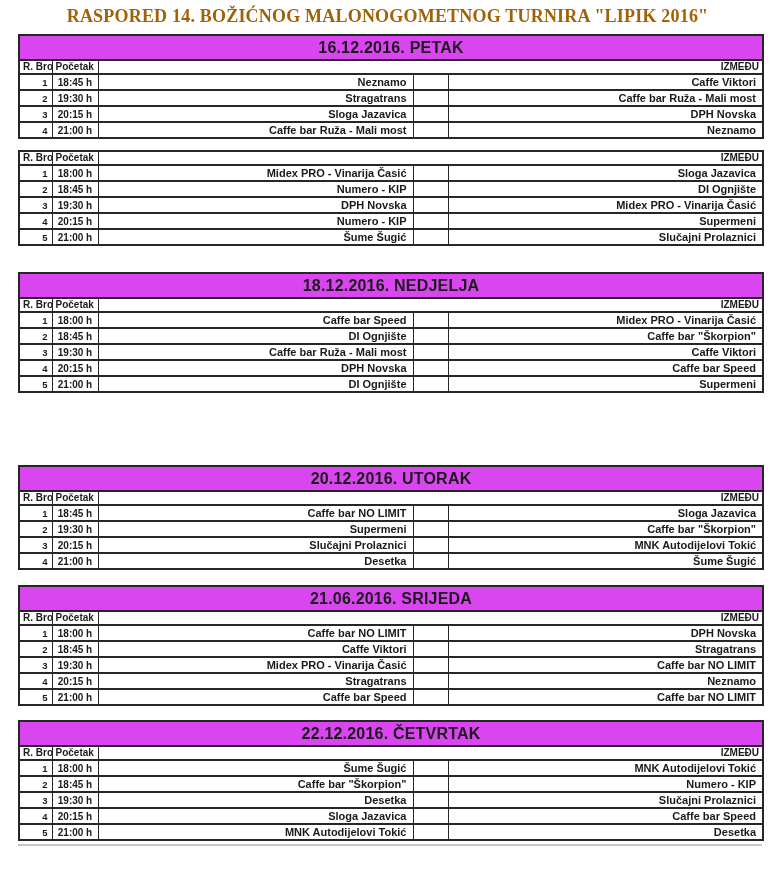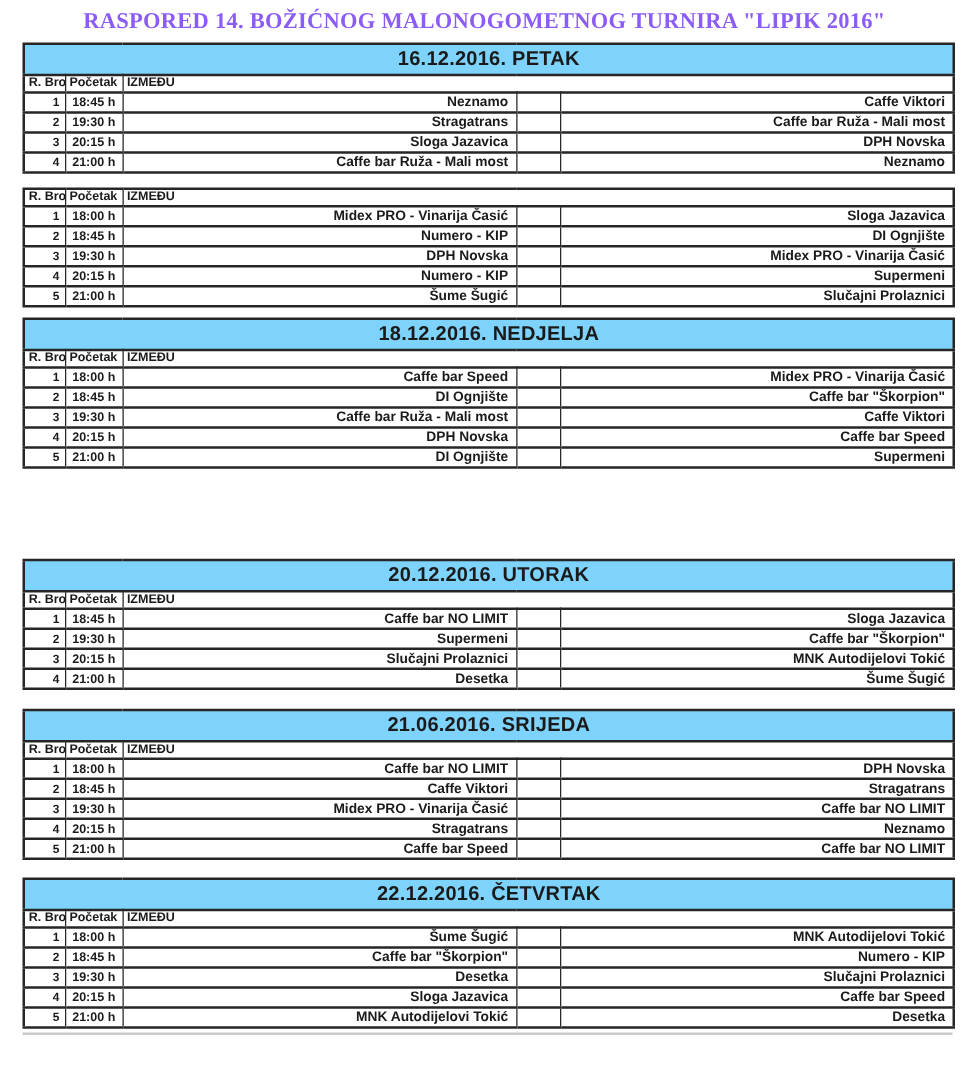--- a/index.html
+++ b/index.html
@@ -10,66 +10,66 @@
     font-family: "Liberation Sans", sans-serif;
     color: #1a1a1a;
   }
   .page-title {
     margin: 6px 0 0 0;
     text-align: center;
     font-family: "Liberation Serif", serif;
     font-weight: bold;
     font-size: 18px;
     letter-spacing: 0.2px;
-    color: #8b5cf6;
+    color: #a16207;
   }
   .schedule {
     margin-left: 18px;
     width: 744px;
   }
   table.day-table {
     border-collapse: collapse;
     table-layout: fixed;
     width: 744px;
     border: 2px solid #262626;
   }
   table.day-table[data-day="0"] { margin-top: 7px; }
   table.day-table[data-day="1"] { margin-top: 11px; }
-  table.day-table[data-day="2"] { margin-top: 8px; }
+  table.day-table[data-day="2"] { margin-top: 26px; }
   table.day-table[data-day="3"] { margin-top: 72px; border-radius: 25px; }
   table.day-table[data-day="4"] { margin-top: 15px; }
   table.day-table[data-day="5"] { margin-top: 14px; padding-left: 34px; }
   col.c-no   { width: 33px; }
   col.c-time { width: 46px; }
   col.c-team { width: 315px; }
   col.c-mid  { width: 35px; }
   td {
     border: 1.5px solid #262626;
     border-top-width: 2px;
     border-bottom-width: 2px;
     overflow: hidden;
     white-space: nowrap;
   }
   td.day-title {
-    background: #7dd3fc;
+    background: #d946ef;
     text-align: center;
     font-weight: bold;
     font-size: 16px;
     line-height: 19px;
     padding: 2px 0;
     letter-spacing: 0.2px;
   }
   tr.col-header-row td {
     font-size: 10px;
     font-weight: bold;
     line-height: 10px;
     padding: 1px 3px;
     text-align: left;
   }
-  tr.col-header-row td.h-between { text-align: left; }
+  tr.col-header-row td.h-between { text-align: right; }
   tr.match-row td {
     height: 14px;
     font-weight: bold;
   }
   td.cell-no {
     font-size: 9.5px;
     text-align: right;
     padding: 0 4px 0 2px;
   }
   td.cell-time {

